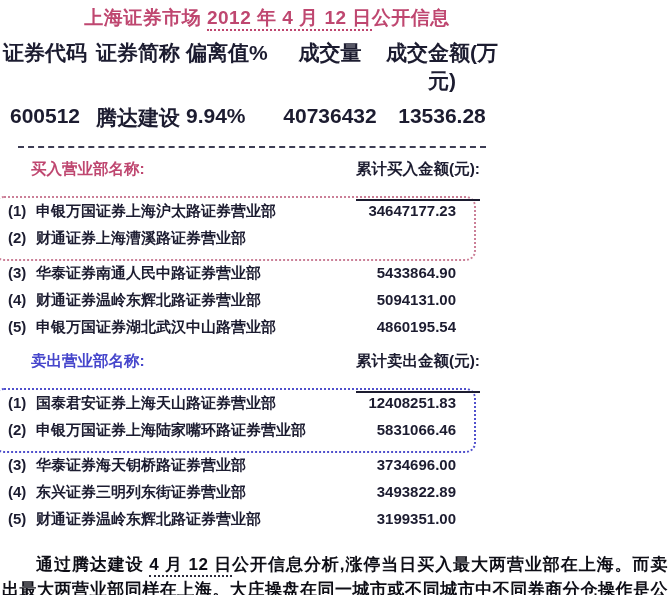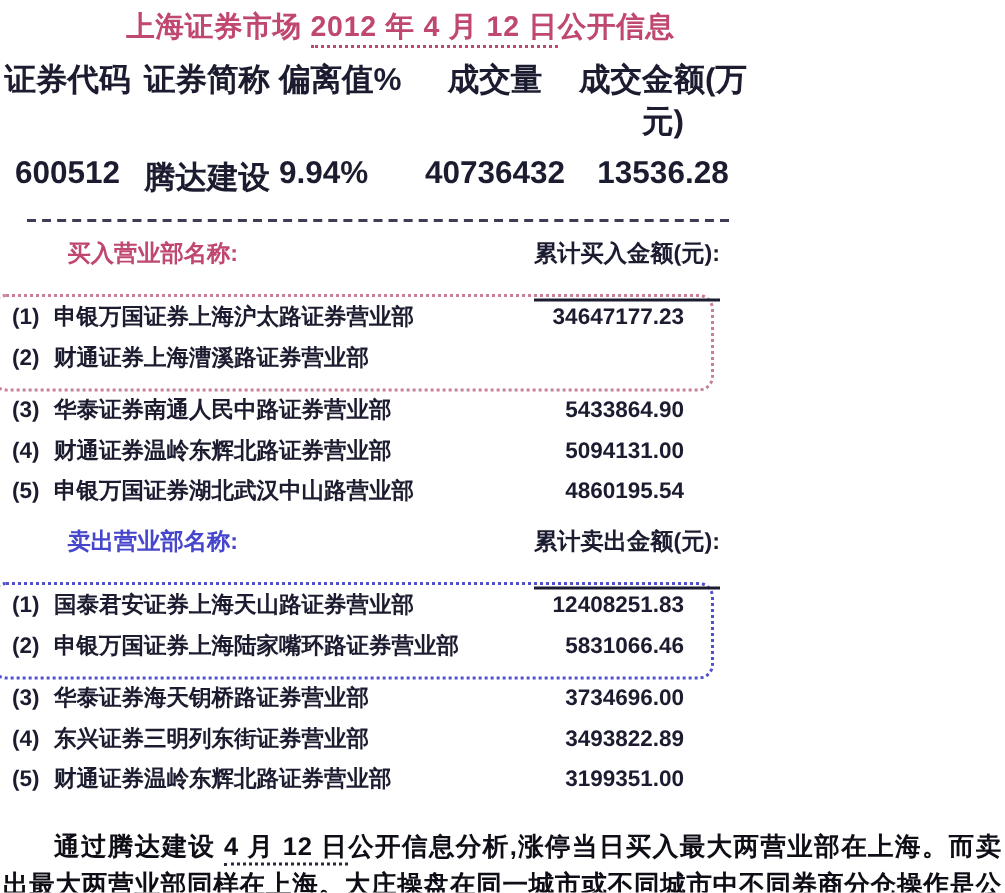--- a/index.html
+++ b/index.html
@@ -44,21 +44,21 @@
 
   
   .sec-head {
     display: flex;
     width: 494px;
     font-size: 15.5px;
     align-items: baseline;
     position: relative;
     z-index: 2;
   }
-  .sec-head .sec-label { margin-left: 45px; }
+  .sec-head .sec-label { margin-left: 31px; }
   .sec-head .sec-amt {
     margin-left: auto;
     margin-right: 14px;
     border-bottom: 2px solid var(--heading-text, #1c1c30);
     padding-bottom: 19px;
   }
   .buy-accent  { color: var(--buy-accent, #bf4770); }
   .sell-accent { color: var(--sell-accent, #4646cc); }
 
   

